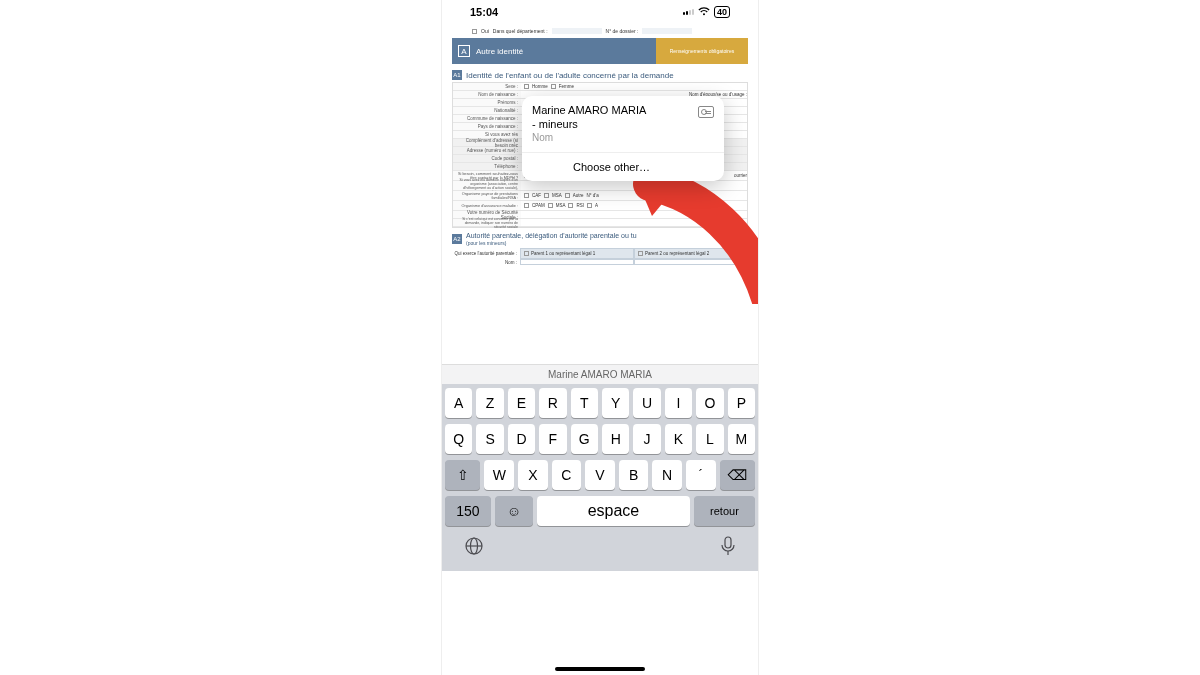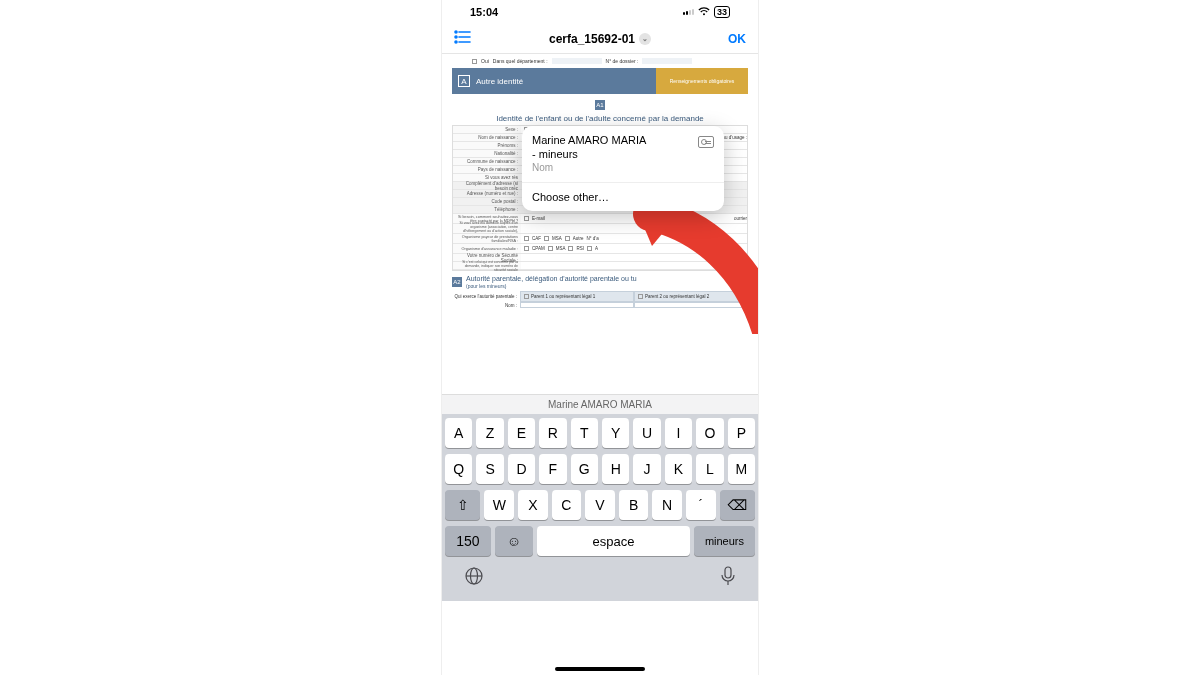--- a/index.html
+++ b/index.html
@@ -70,21 +70,21 @@
     margin: 2px 10px 0 10px;
     height: 26px;
     display:flex;
     position:relative;
   }
   .band-blue { flex:1; background:#5b7a9c; display:flex; align-items:center; gap:6px; padding-left:6px;}
   .band-yellow { flex:0 0 92px; background:#d7a93e; display:flex; align-items:center; justify-content:center; font-size:5px; color:#fff;}
   .band-letter { width:12px; height:12px; border:1px solid #fff; color:#fff; font-size:8px; display:flex; align-items:center; justify-content:center;}
   .band-title { color:#fff; font-size:8px;}
   .section-a1 { margin: 6px 10px 0 10px; }
-  .a1-head { display:flex; align-items:center; gap:4px; font-size:8px; color:#3a5a7c;flex-direction:column; }
+  .a1-head { display:flex; align-items:flex-end; gap:4px; font-size:8px; color:#3a5a7c; }
   .sq { width:10px; height:10px; background:#5b7a9c; color:#fff; font-size:6px; display:flex; align-items:center; justify-content:center;}
   .form-rows { border:0.5px solid #ddd; margin-top:2px;}
   .frow { display:flex; height:8px; border-bottom:0.5px solid #e6e6e6;}
   .frow.tall { height:10px; }
   .flabel { flex:0 0 68px; font-size:4.5px; text-align:right; padding-right:3px; color:#555; display:flex; align-items:center; justify-content:flex-end; background:#fafafa;}
   .fval { flex:1; background:#fff; display:flex; align-items:center; gap:3px; padding-left:3px; font-size:4.5px;}
   .grey-row .flabel, .grey-row .fval { background:#f1f1f1; }
   .cb-row { display:flex; align-items:center; gap:3px; }
   .contact-row { background:#f1f1f1; }
   .a2-head { display:flex; align-items:center; gap:4px; font-size:7px; color:#3a5a7c; margin: 4px 10px 0 10px;}
@@ -97,21 +97,21 @@
     top: 72px;
     left: 80px;
     width: 202px;
     background:#fff;
     border-radius:10px;
     box-shadow: 0 6px 22px rgba(0,0,0,.22);
     overflow:hidden;
     z-index: 5;
   }
   .af-item { padding:8px 10px; font-size:11px; color:#000; display:flex; justify-content:space-between; align-items:flex-start; border-bottom:1px solid #eee;}
-  .af-item:last-child { border-bottom:none; }
+  .af-item:last-child { border-bottom:none;margin-left:41px; }
   .af-main { display:flex; flex-direction:column; line-height:1.25;}
   .af-sub { color:#9a9a9a; font-size:10px; }
   .af-icon { width:16px; height:12px; border:1px solid #888; border-radius:2px; position:relative; margin-top:2px;}
   .af-icon::before { content:""; position:absolute; width:4px; height:4px; border:1px solid #888; border-radius:50%; left:2px; top:2px;}
   .af-icon::after { content:""; position:absolute; width:6px; height:1px; background:#888; right:2px; top:4px; box-shadow:0 2px 0 #888;}
   .arrow {
     position:absolute;
     top: 140px;
     left: 188px;
     width: 140px;
@@ -140,21 +140,21 @@
     box-shadow: 0 1px 0 rgba(0,0,0,.3);
     height:30px;
     flex:1;
     display:flex;
     align-items:center;
     justify-content:center;
     font-size:14px;
     color:#000;
   }
   .key.fn { background:#aeb3bc; }
-  .key.space { flex: 4; font-size:13px; }
+  .key.space { flex: 4; font-size:16px; }
   .key.ret { flex:1.6; font-size:11px; }
   .krow.r3 { padding: 0 0; }
   .krow.r3 .key:first-child, .krow.r3 .key:last-child { flex:1.2; }
   .bottom {
     background:#d1d4da;
     height:42px;
     display:flex;
     align-items:center;
     justify-content:space-between;
     padding: 0 22px 4px 22px;
@@ -177,43 +177,24 @@
           <span></span>
           <span></span>
           <span></span>
           <span></span>
         </span>
       <span class="wifi">
         <svg width="12" height="9" viewBox="0 0 12 9">
             <path d="M6 8.2a1 1 0 100-2 1 1 0 000 2zM3.2 5.4a4 4 0 015.6 0l.9-.9a5.3 5.3 0 00-7.4 0l.9.9zM1.3 3.5a6.7 6.7 0 019.4 0l.9-.9a8 8 0 00-11.2 0l.9.9z" fill="#000"></path>
           </svg>
       </span>
-      <span class="battery">33</span>
+      <span class="battery">40</span>
     </div>
   </div>
 
-  <div class="nav-bar">
-    <span class="nav-icon">
-      <svg width="18" height="14" viewBox="0 0 18 14">
-          <g stroke="#007aff" stroke-width="1.6" stroke-linecap="round">
-            <circle cx="2" cy="2" r="1" fill="#007aff"></circle>
-            <line x1="5" y1="2" x2="16" y2="2"></line>
-            <circle cx="2" cy="7" r="1" fill="#007aff"></circle>
-            <line x1="5" y1="7" x2="16" y2="7"></line>
-            <circle cx="2" cy="12" r="1" fill="#007aff"></circle>
-            <line x1="5" y1="12" x2="16" y2="12"></line>
-          </g>
-        </svg>
-    </span>
-    <span class="nav-title">
-      <span>cerfa_15692-01</span>
-      <span class="chev">⌄</span>
-    </span>
-    <span class="nav-ok">OK</span>
-  </div>
 
   <div class="doc">
 
     <div class="doc-top-row">
       <span class="mini-cb"></span>
       <span>Oui</span>
       <span>Dans quel département :</span>
       <span class="mini-field"></span>
       <span>N° de dossier :</span>
       <span class="mini-field"></span>
@@ -416,21 +397,21 @@
       <div class="key">V</div>
       <div class="key">B</div>
       <div class="key">N</div>
       <div class="key">´</div>
       <div class="key fn bksp">⌫</div>
     </div>
     <div class="krow">
       <div class="key fn" style="flex:1.2">150</div>
       <div class="key fn emoji" style="flex:1">☺</div>
       <div class="key space">espace</div>
-      <div class="key fn ret">mineurs</div>
+      <div class="key fn ret">retour</div>
     </div>
   </div>
 
   <div class="bottom">
     <span class="globe">
       <svg width="20" height="20" viewBox="0 0 20 20">
           <circle cx="10" cy="10" r="8" stroke="#4a4a4f" stroke-width="1.2" fill="none"></circle>
           <ellipse cx="10" cy="10" rx="3.5" ry="8" stroke="#4a4a4f" stroke-width="1.2" fill="none"></ellipse>
           <line x1="2" y1="10" x2="18" y2="10" stroke="#4a4a4f" stroke-width="1.2"></line>
         </svg>

